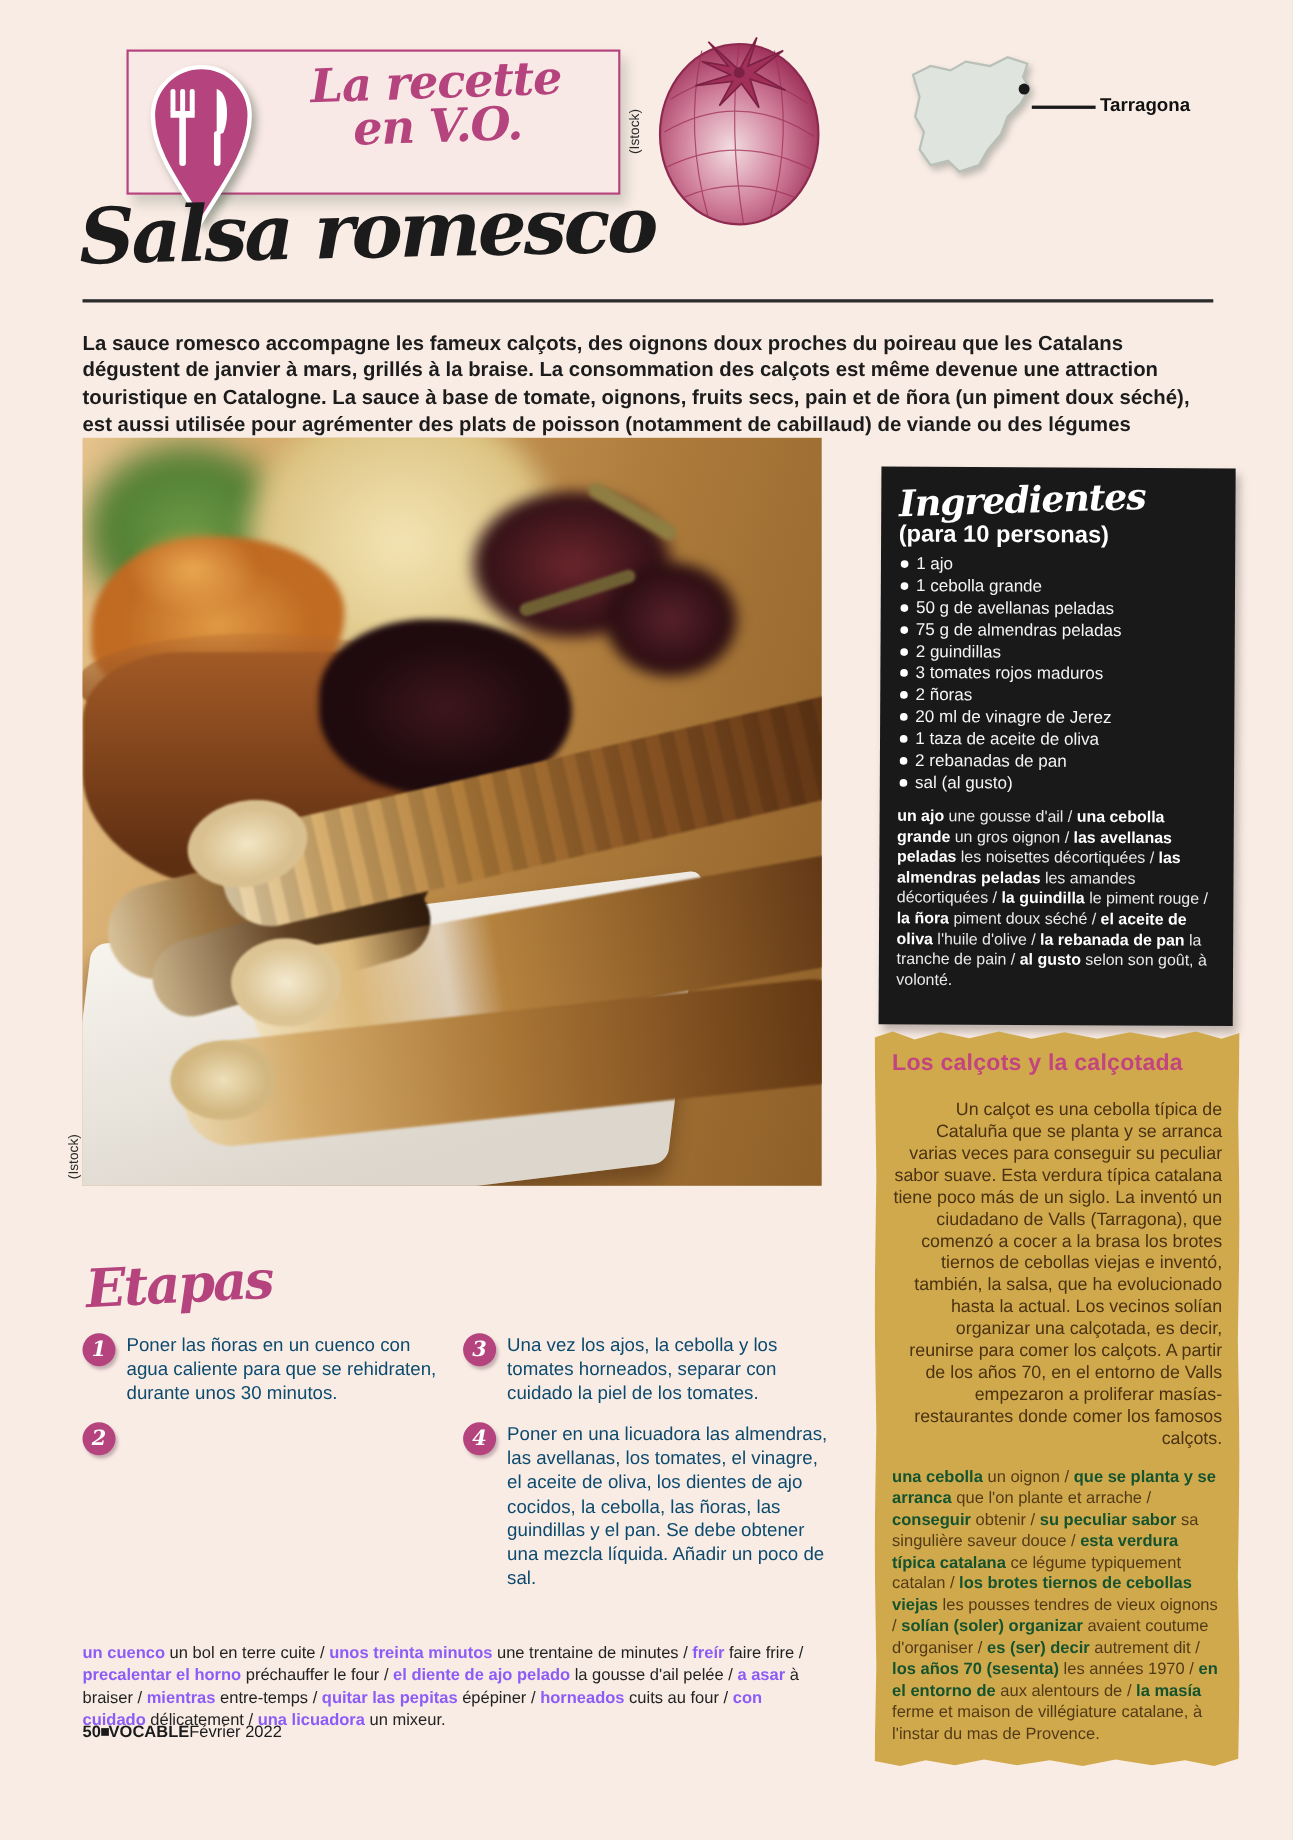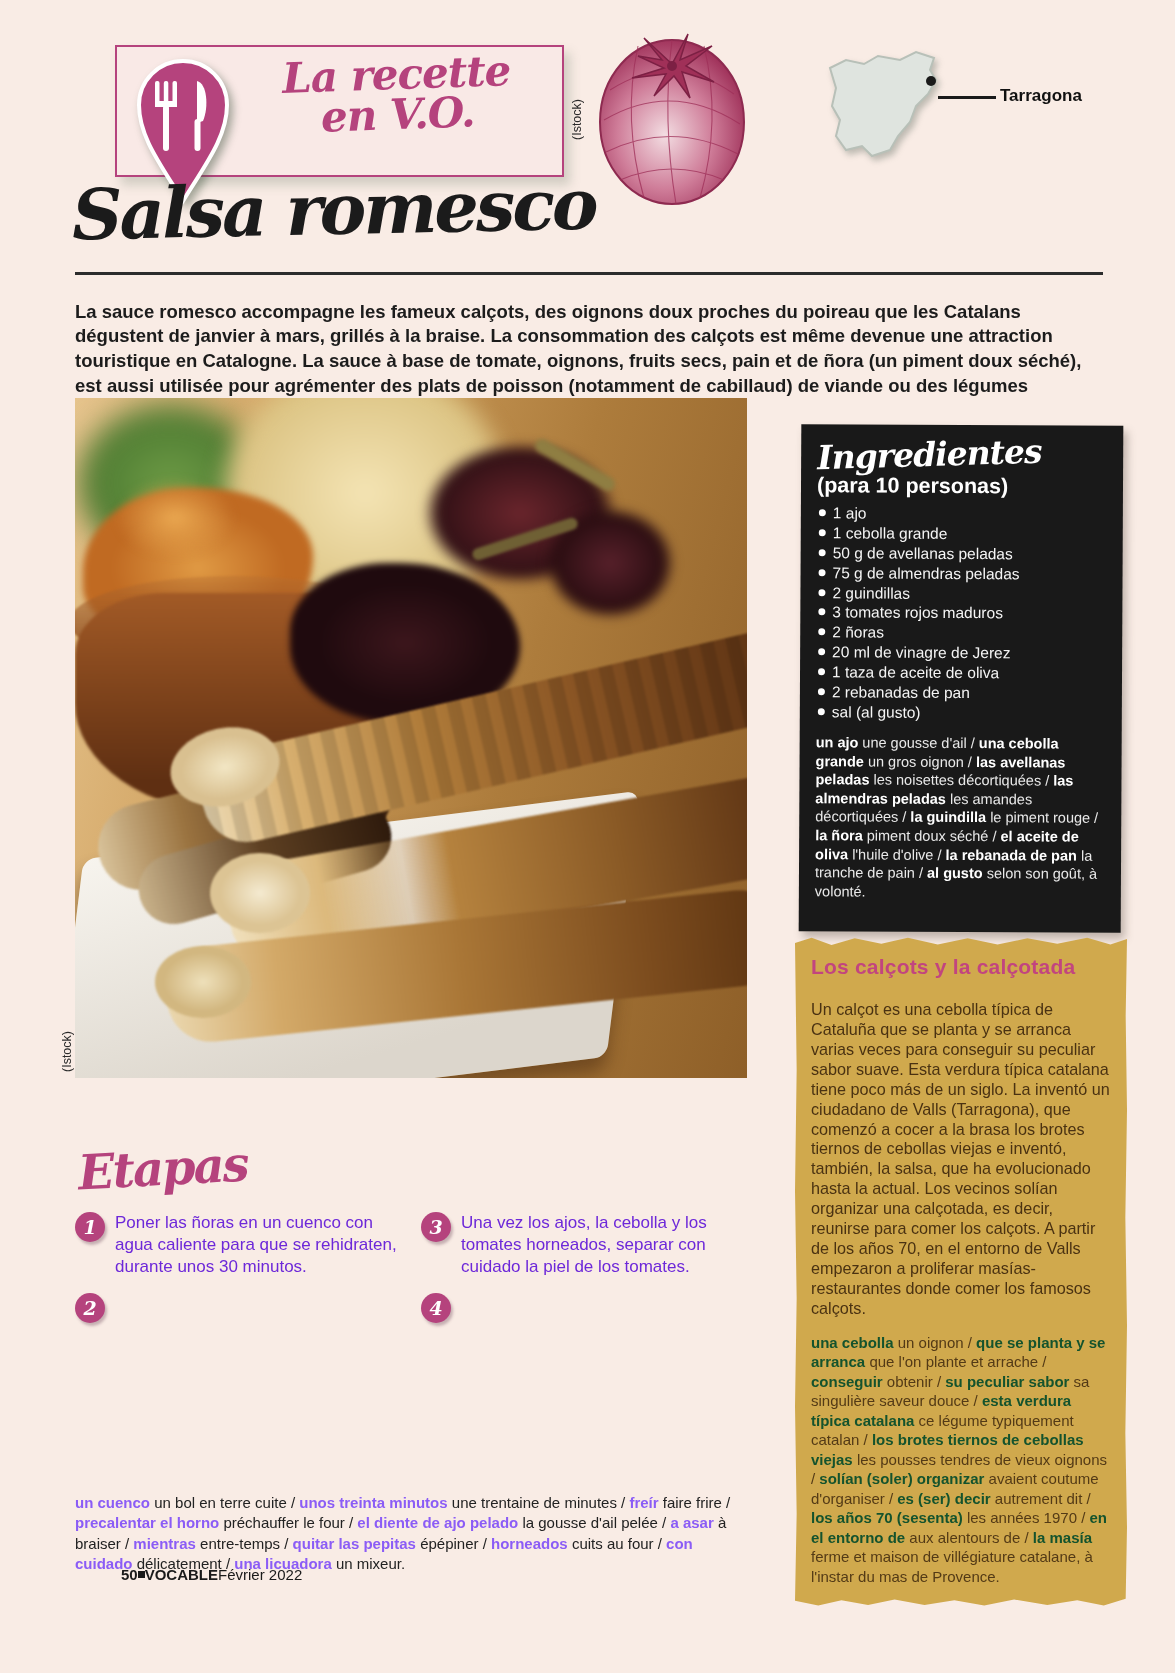--- a/index.html
+++ b/index.html
@@ -59,35 +59,35 @@
   .ing-list{list-style:none;margin:6px 0 0;padding:0;font-size:15.5px;line-height:1.16;}
   .ing-list li{padding-left:16px;position:relative;margin-bottom:2px;}
   .ing-list li::before{content:"";position:absolute;left:2px;top:5px;width:7px;height:7px;border-radius:50%;background:#fff;}
   .ing-gloss{margin-top:12px;font-size:14.5px;line-height:1.28;color:#e9e9e9;}
   .ing-gloss b{color:#fff;}
 
   
   .calcots-box{position:absolute;left:795px;top:935px;width:332px;background:#d0a94d;padding:20px 16px 22px;box-sizing:border-box;color:#46300f;
     clip-path:polygon(0% 1.2%,5% .4%,11% 1.5%,18% .5%,26% 1.3%,34% .4%,43% 1.4%,52% .5%,61% 1.4%,70% .5%,79% 1.3%,88% .4%,95% 1.4%,100% .6%,99.6% 12%,100% 26%,99.5% 42%,100% 58%,99.5% 74%,100% 88%,99.6% 98.6%,93% 99.6%,85% 98.8%,76% 99.5%,66% 98.7%,57% 99.6%,48% 98.8%,39% 99.5%,30% 98.7%,22% 99.5%,14% 98.8%,7% 99.6%,0% 98.9%,.5% 86%,0% 70%,.5% 54%,0% 38%,.5% 20%);}
   .cb-title{font-size:21px;font-weight:bold;color:#c2457f;letter-spacing:.2px;margin-bottom:21px;}
-  .cb-body{font-size:16.2px;line-height:1.23;color:#4a3212;}
+  .cb-body{font-size:16.2px;line-height:1.23;color:#4a3212;text-align:right;}
   .cb-gloss{margin-top:14px;font-size:15px;line-height:1.3;color:#533a16;}
   .cb-gloss b{color:#14532d;}
 
   
   .etapas-title{position:absolute;left:78px;top:1140px;font-family:"DejaVu Serif",serif;font-style:italic;font-weight:bold;font-size:48px;color:#b5437d;letter-spacing:-2px;transform:rotate(-3deg);}
   .steps{position:absolute;left:75px;top:1212px;width:678px;display:grid;grid-template-columns:1fr 1fr;column-gap:14px;row-gap:16px;grid-auto-flow:column;grid-template-rows:auto auto;}
   .step{display:flex;gap:10px;}
   .step-num{flex:0 0 30px;width:30px;height:30px;border-radius:50%;background:#b5437d;color:#fff;font-family:"DejaVu Serif",serif;font-style:italic;font-weight:bold;font-size:19px;text-align:center;line-height:30px;box-shadow:2px 3px 3px rgba(100,60,80,.35);}
-  .step-text{font-size:17px;line-height:1.28;color:#6d28d9;}
+  .step-text{font-size:17px;line-height:1.28;color:#0c4a6e;}
 
   
   .bottom-gloss{position:absolute;left:75px;top:1478px;width:676px;font-size:15px;line-height:1.35;color:#222;}
   .bottom-gloss b{color:#8b5cf6;}
-  .footer{position:absolute;left:75px;top:1566px;display:flex;align-items:center;gap:0;font-size:15px;color:#1a1a1a;margin-left:46px;}
+  .footer{position:absolute;left:75px;top:1566px;display:flex;align-items:center;gap:0;font-size:15px;color:#1a1a1a;}
   .footer .pageno{font-weight:bold;}
   .footer .sq{width:7px;height:7px;background:#1a1a1a;display:inline-block;}
   .footer .mag{font-weight:bold;}
 </style>
 </head>
 <body>
 
 <div class="page">
 
   <div class="badge">
@@ -202,20 +202,21 @@
     </div>
     <div class="step">
       <div class="step-num">2</div>
     </div>
     <div class="step">
       <div class="step-num">3</div>
       <div class="step-text">Una vez los ajos, la cebolla y los tomates horneados, separar con cuidado la piel de los tomates.</div>
     </div>
     <div class="step">
       <div class="step-num">4</div>
+      <div class="step-text">Poner en una licuadora las almendras, las avellanas, los tomates, el vinagre, el aceite de oliva, los dientes de ajo cocidos, la cebolla, las ñoras, las guindillas y el pan. Se debe obtener una mezcla líquida. Añadir un poco de sal.</div>
     </div>
   </div>
 
   <p class="bottom-gloss"><b>un cuenco</b><span> un bol en terre cuite / </span><b>unos treinta minutos</b><span> une trentaine de minutes / </span><b>freír</b><span> faire frire / </span><b>precalentar el horno</b><span> préchauffer le four / </span><b>el diente de ajo pelado</b><span> la gousse d'ail pelée / </span><b>a asar</b><span> à braiser / </span><b>mientras</b><span> entre-temps / </span><b>quitar las pepitas</b><span> épépiner / </span><b>horneados</b><span> cuits au four / </span><b>con cuidado</b><span> délicatement / </span><b>una licuadora</b><span> un mixeur.</span></p>
 
   <div class="footer">
     <span class="pageno">50</span>
     <span class="sq"></span>
     <span class="mag">VOCABLE</span>
     <span>Février 2022</span>

